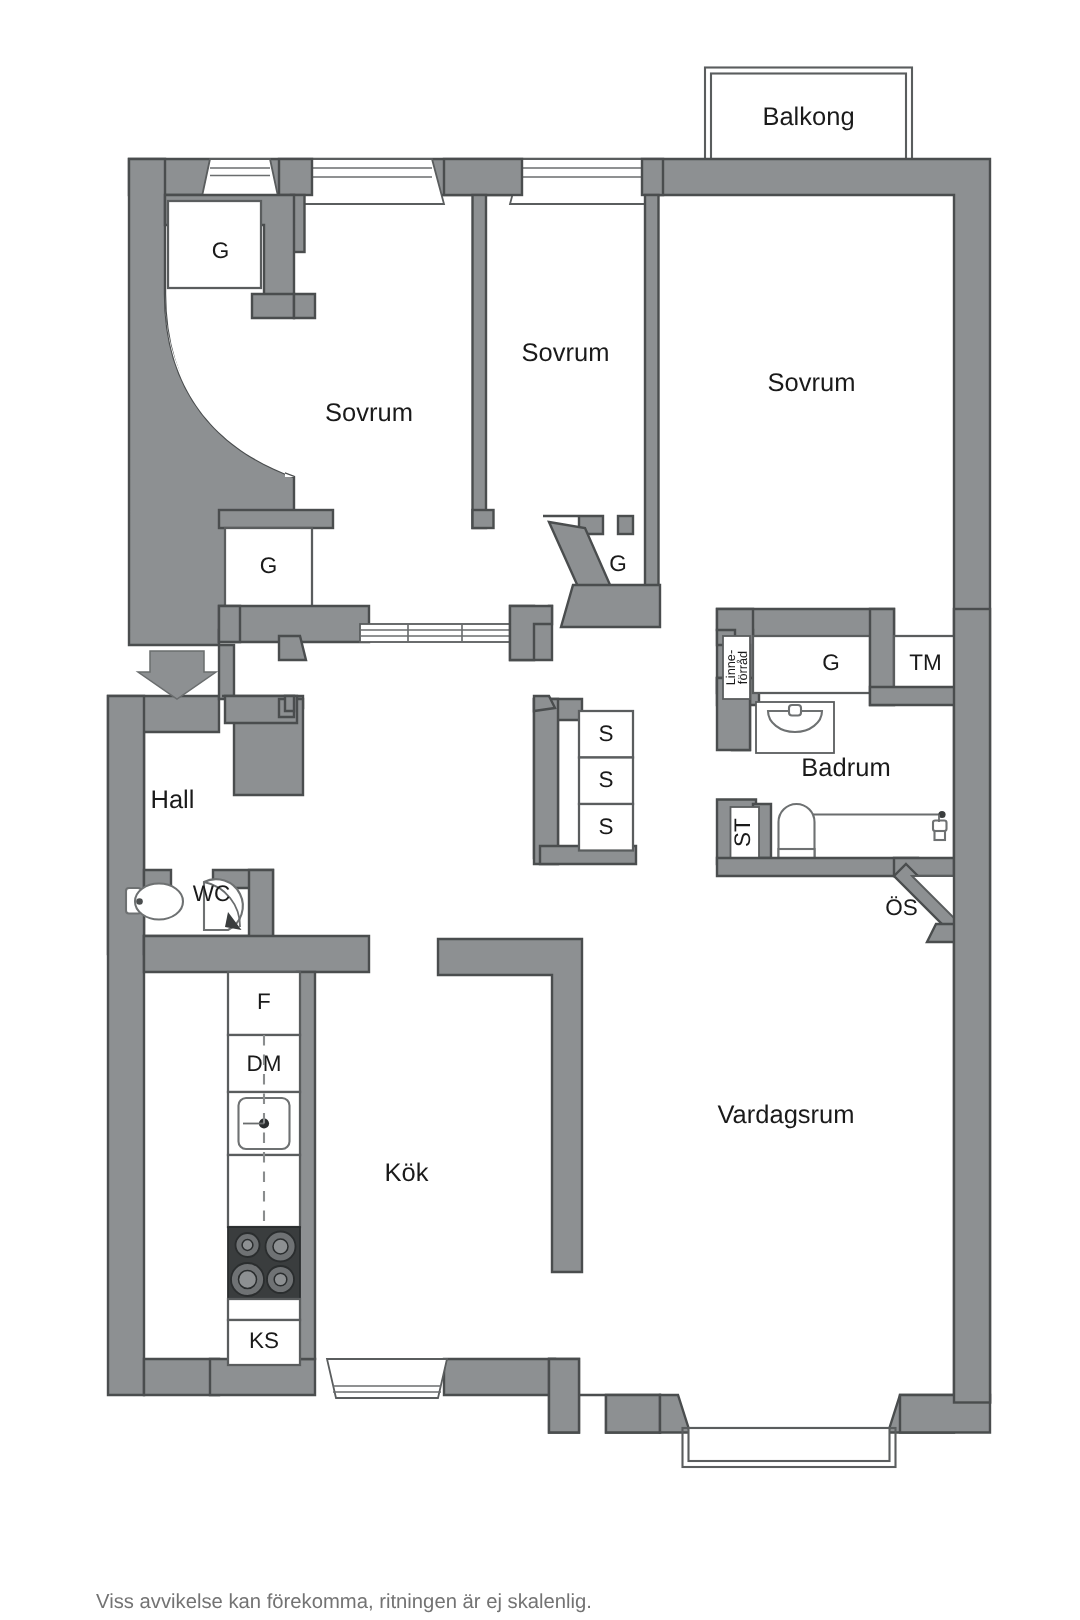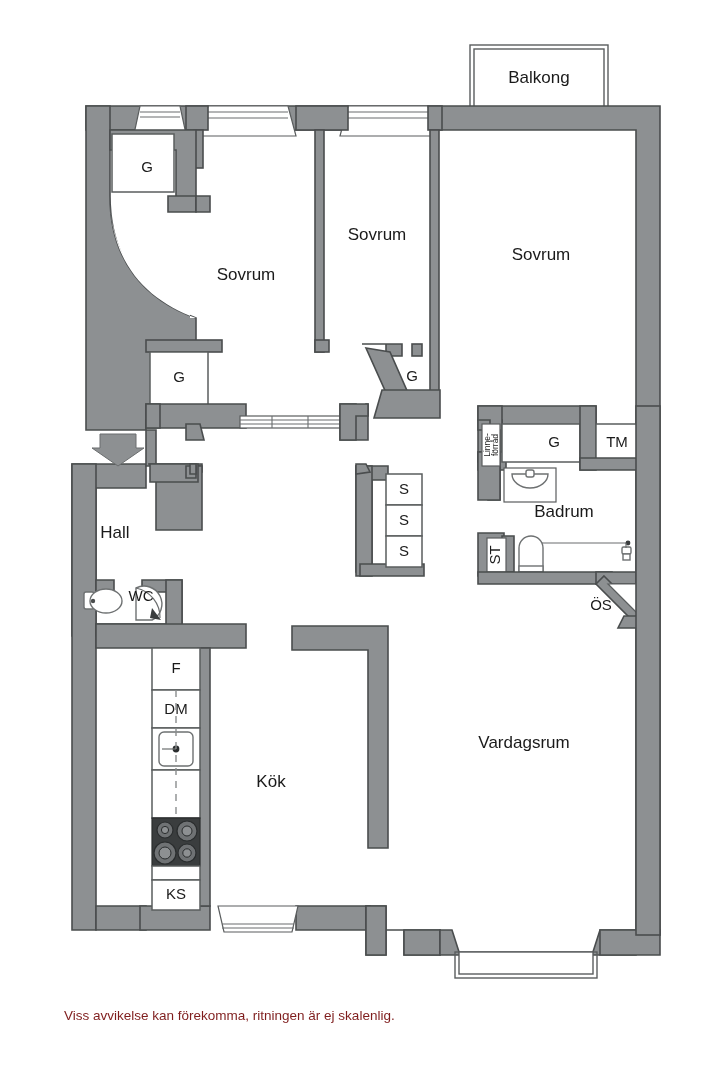--- a/index.html
+++ b/index.html
@@ -36,23 +36,23 @@
     text-anchor:middle;
     dominant-baseline:middle;
   }
   text.room{font-size:17px;}
   text.small{font-size:15px;}
   text.tiny{font-size:8.5px;}
 
   #caption{
     position:absolute;
     left:64px;
-    top:1008px;
+    top:1060px;
     font-size:13.5px;
-    color:#7f1d1d;
+    color:#737373;
     font-family:"Liberation Sans", sans-serif;
     white-space:nowrap;
   }
 </style>
 </head>
 <body>
 
 <div id="plan-root">
 <svg id="floorplan" viewBox="0 0 720 1080" xmlns="http://www.w3.org/2000/svg">
 

